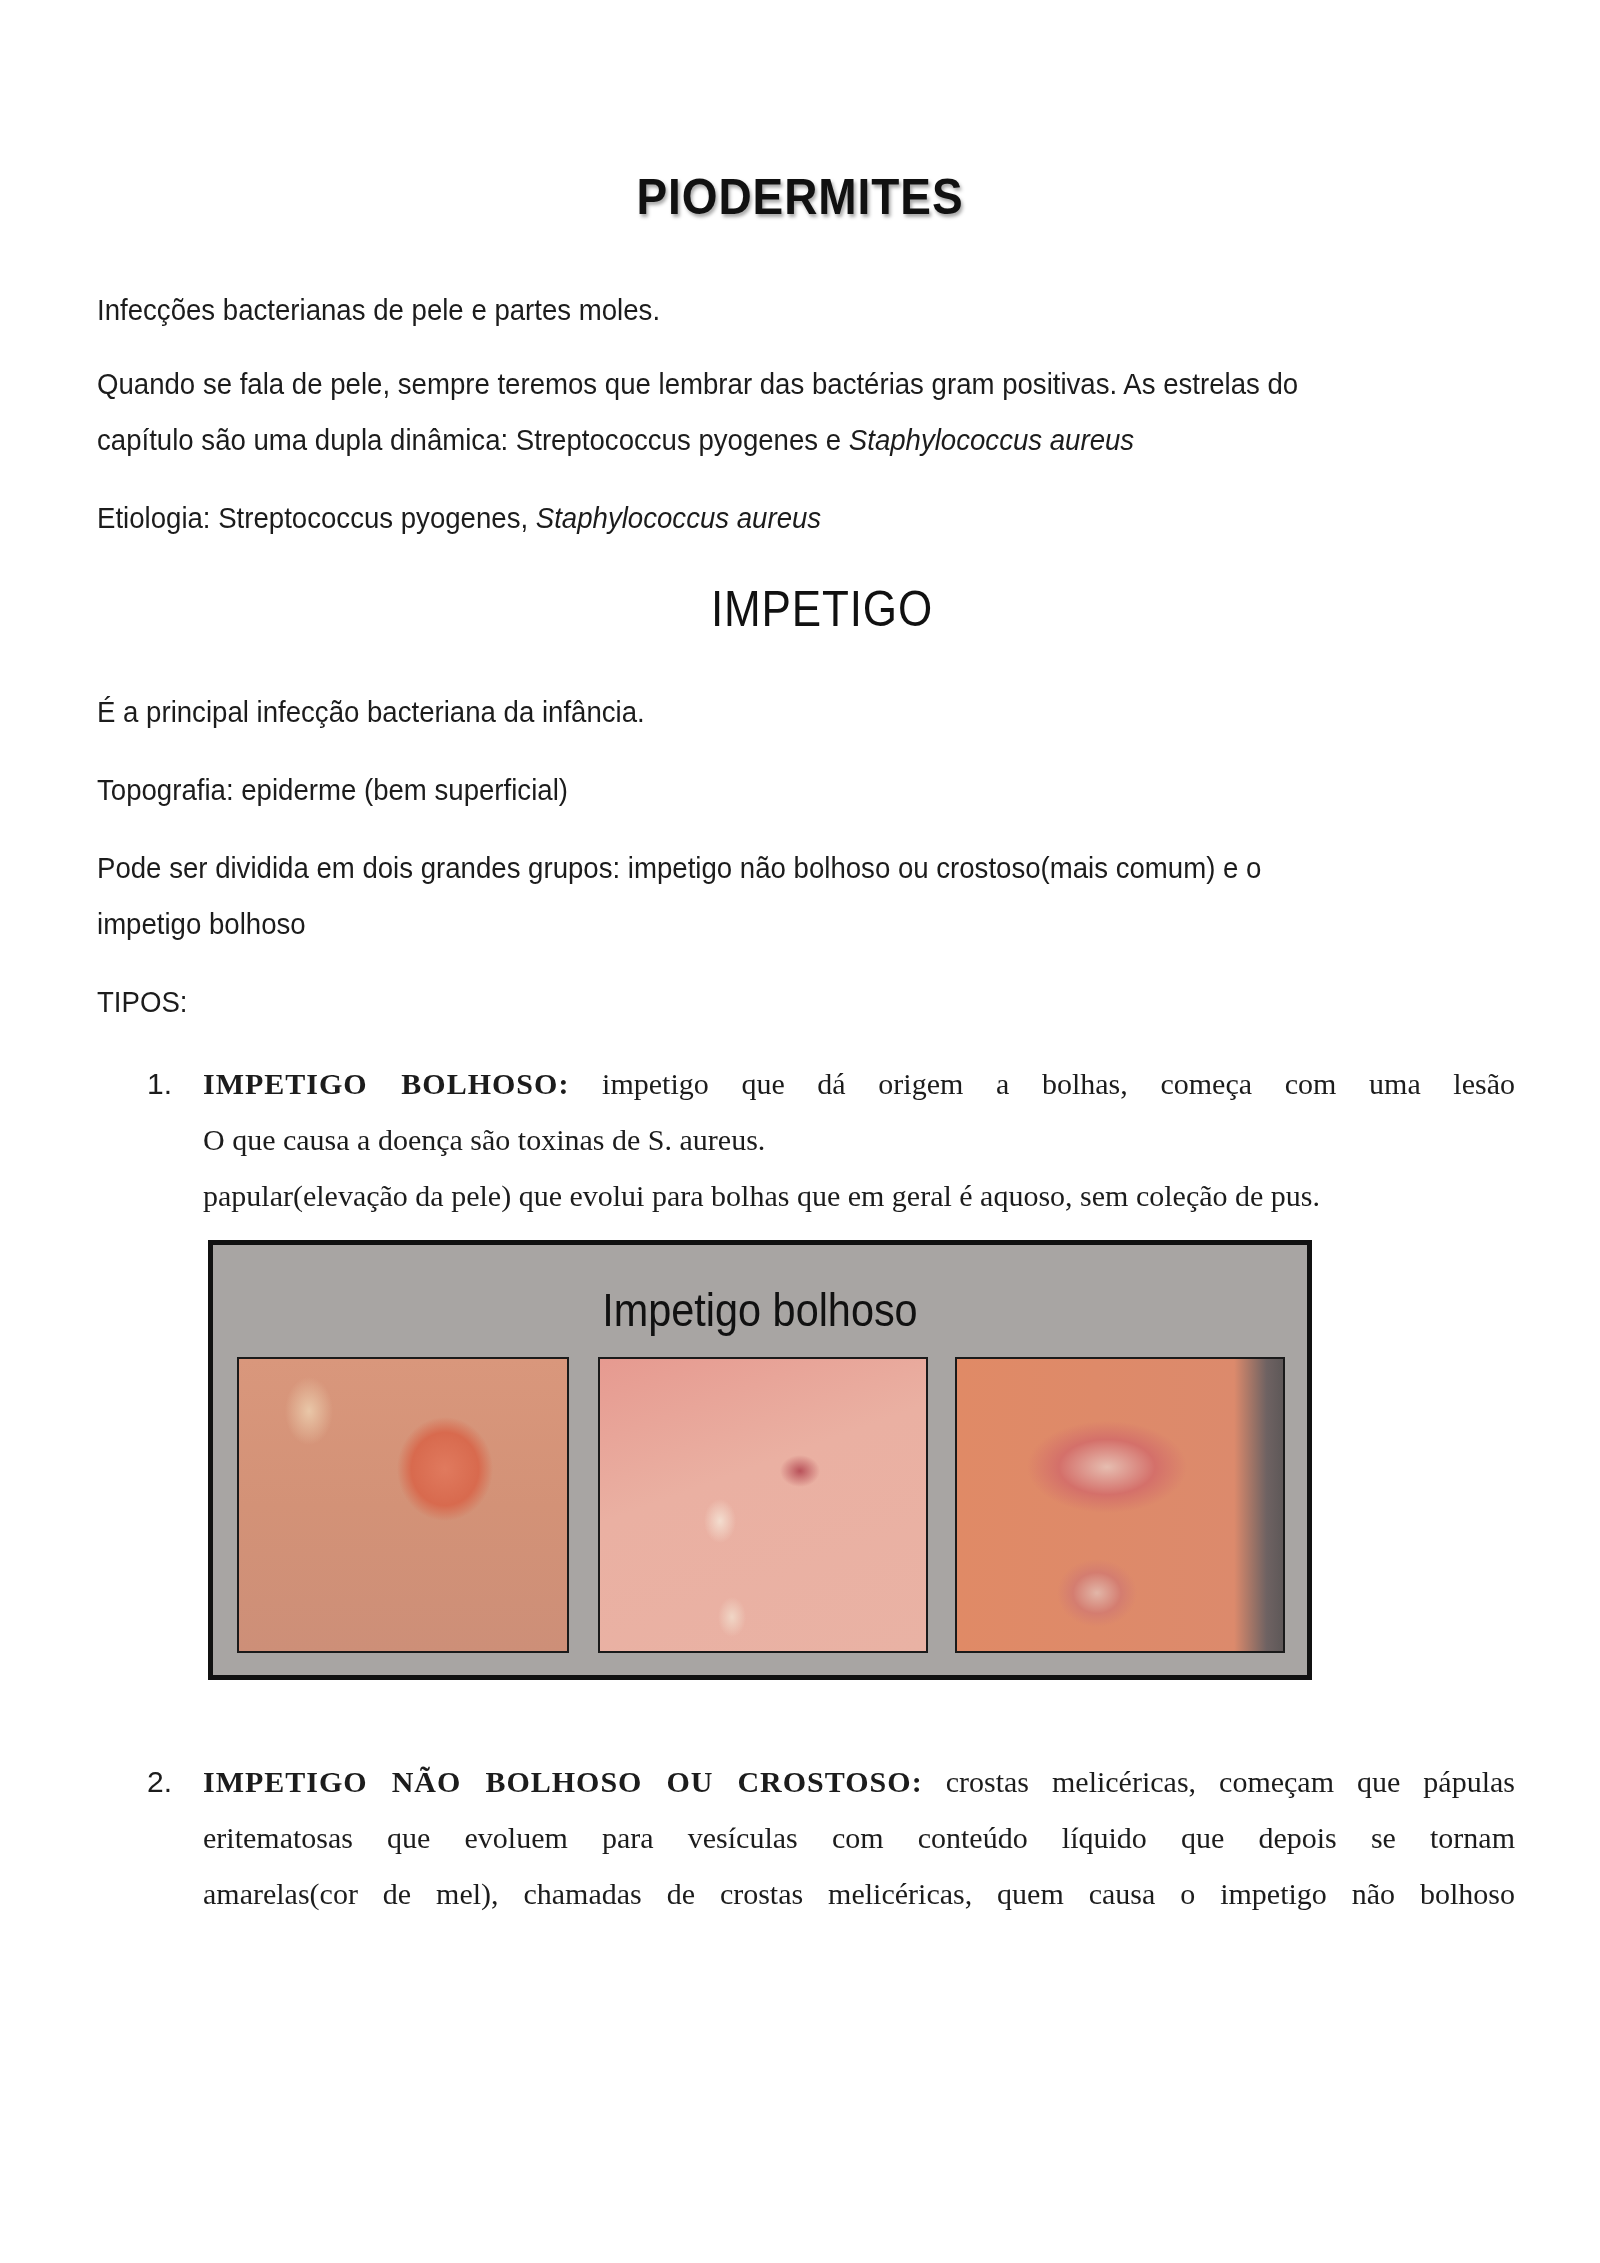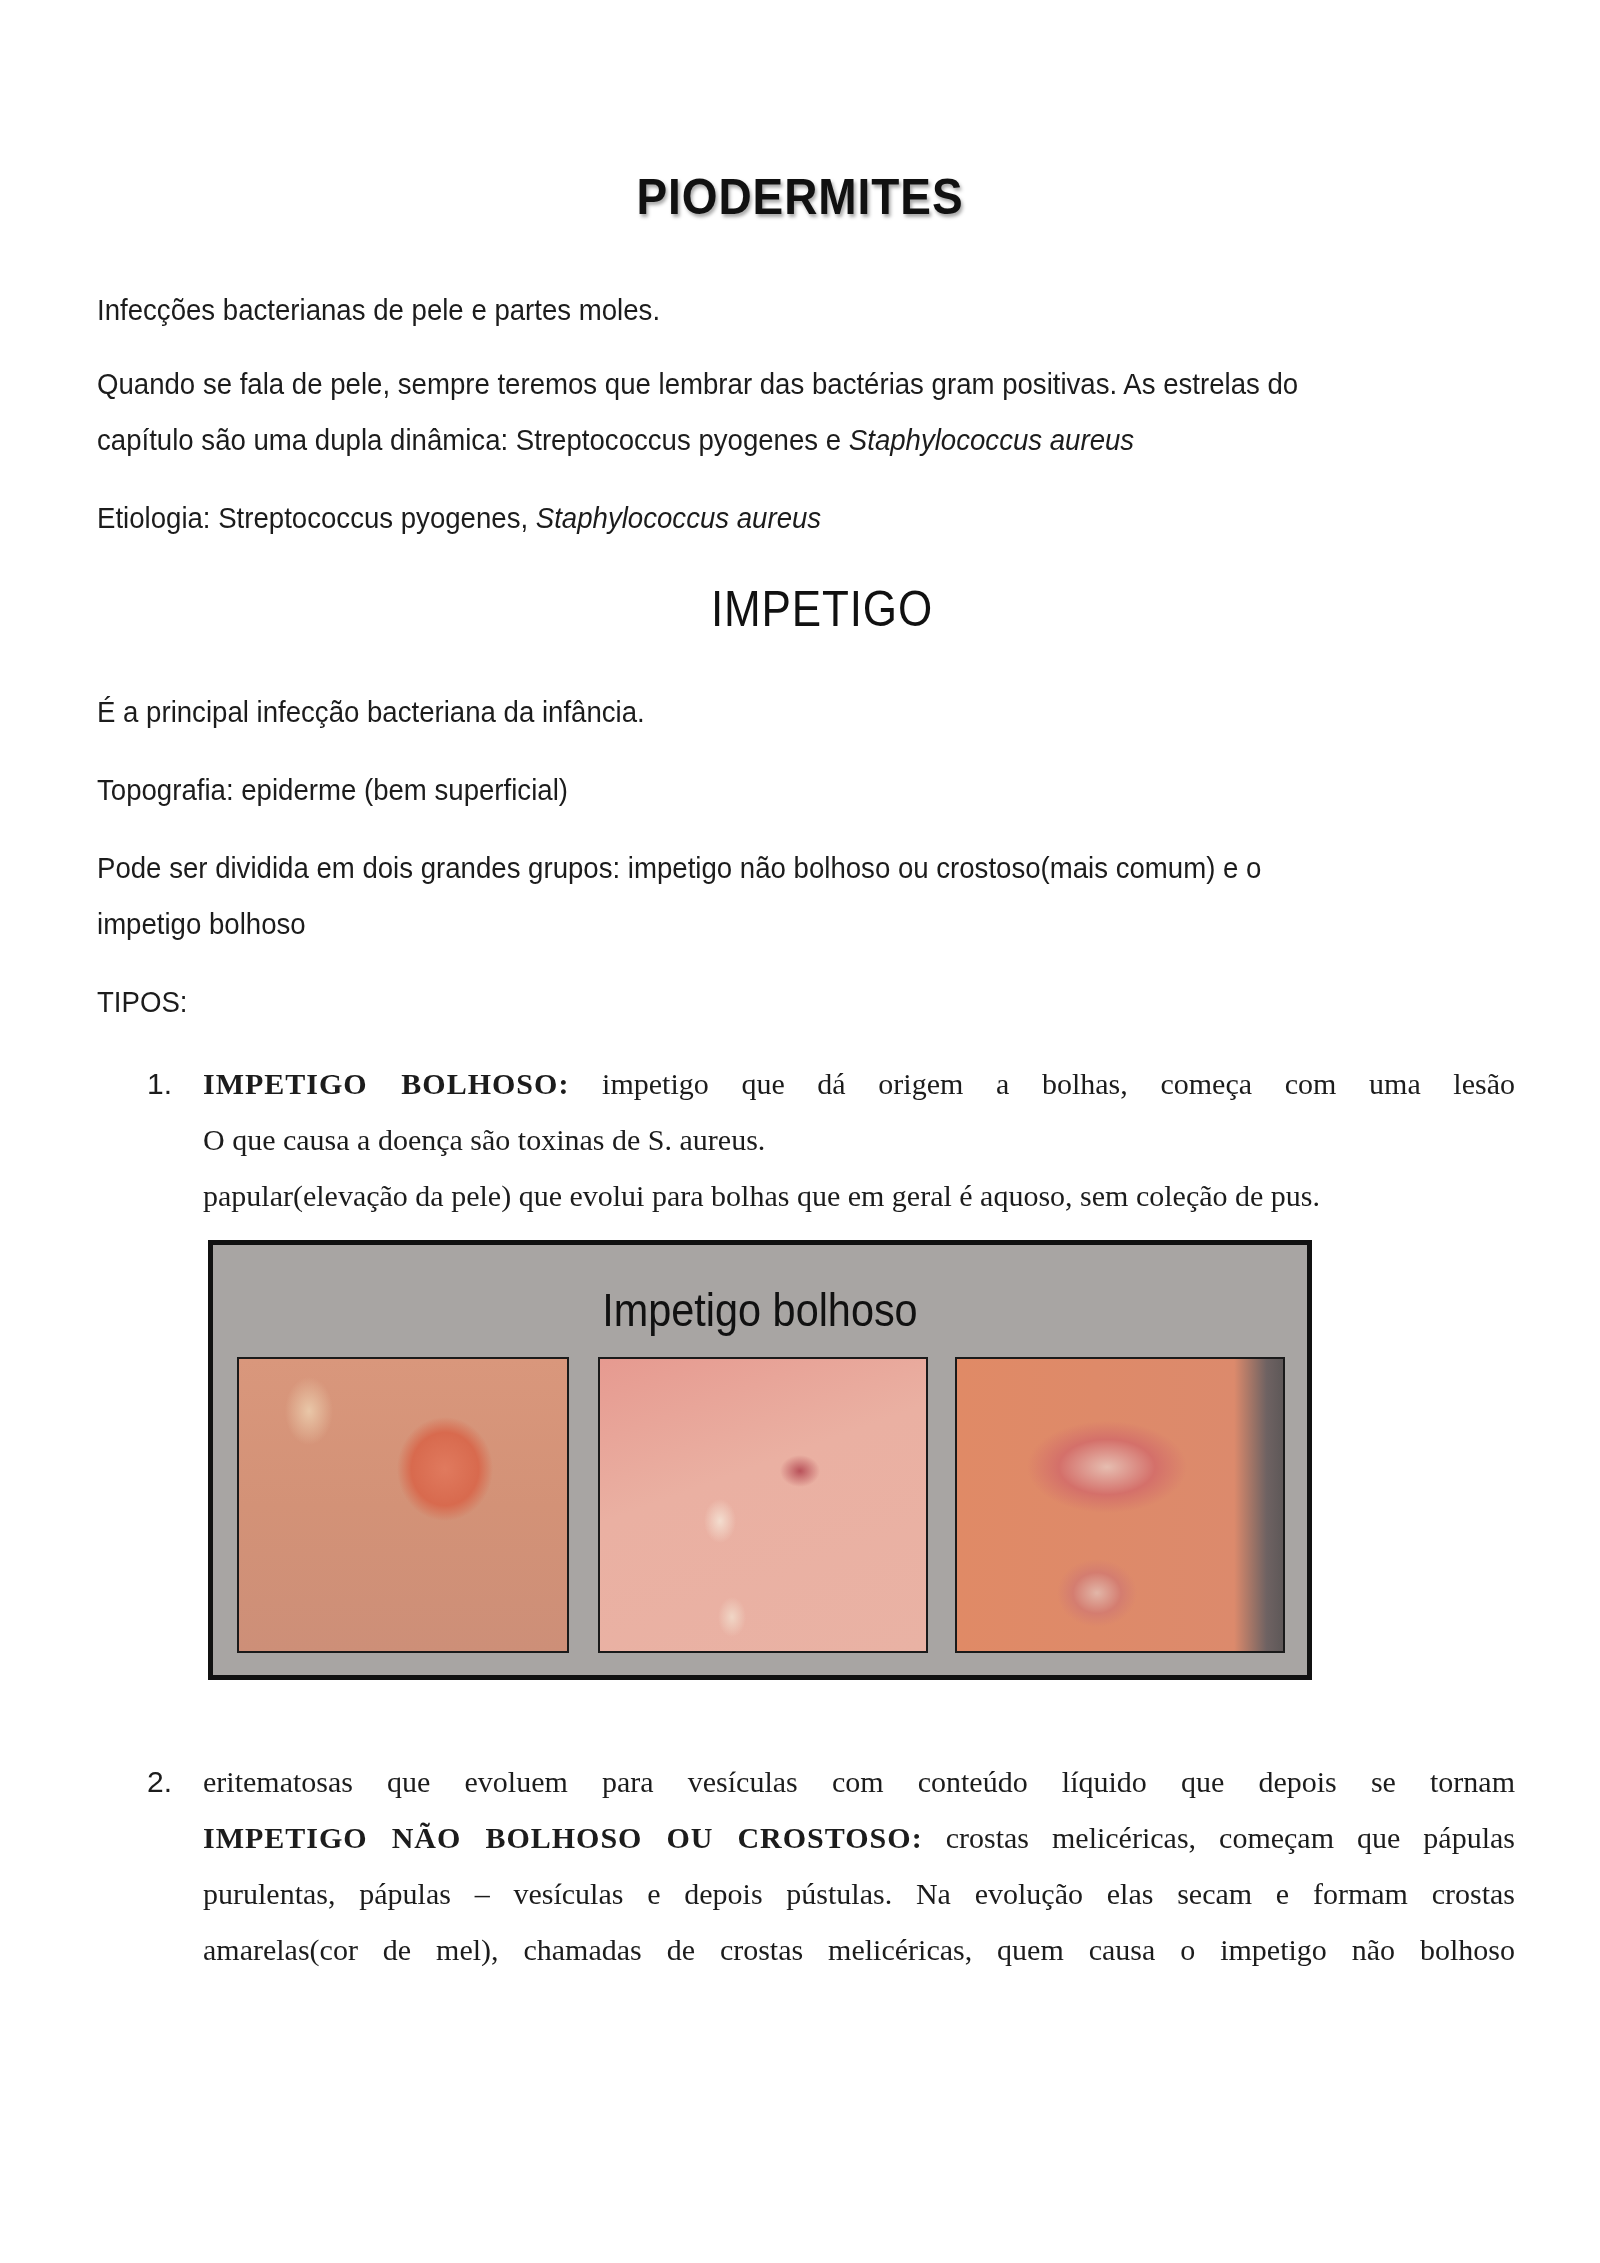--- a/index.html
+++ b/index.html
@@ -100,20 +100,19 @@
   <div class="figure">
     <div class="figure-title">Impetigo bolhoso</div>
     <div class="photo photo-1"></div>
     <div class="photo photo-2"></div>
     <div class="photo photo-3"></div>
   </div>
 
   <div class="list-item" style="top:1754px;">
     <span class="list-num">2.</span>
     <div class="list-body">
+      <span class="list-line just"><b>IMPETIGO NÃO BOLHOSO OU CROSTOSO:</b> <span>crostas melicéricas, começam que pápulas</span></span>
       <span class="list-line just">eritematosas que evoluem para vesículas com conteúdo líquido que depois se tornam</span>
-      <span class="list-line just"><b>IMPETIGO NÃO BOLHOSO OU CROSTOSO:</b> <span>crostas melicéricas, começam que pápulas</span></span>
-      <span class="list-line just">purulentas, pápulas – vesículas e depois pústulas. Na evolução elas secam e formam crostas</span>
       <span class="list-line just">amarelas(cor de mel), chamadas de crostas melicéricas, quem causa o impetigo não bolhoso</span>
     </div>
   </div>
 
 </div>
 
 </body></html>

